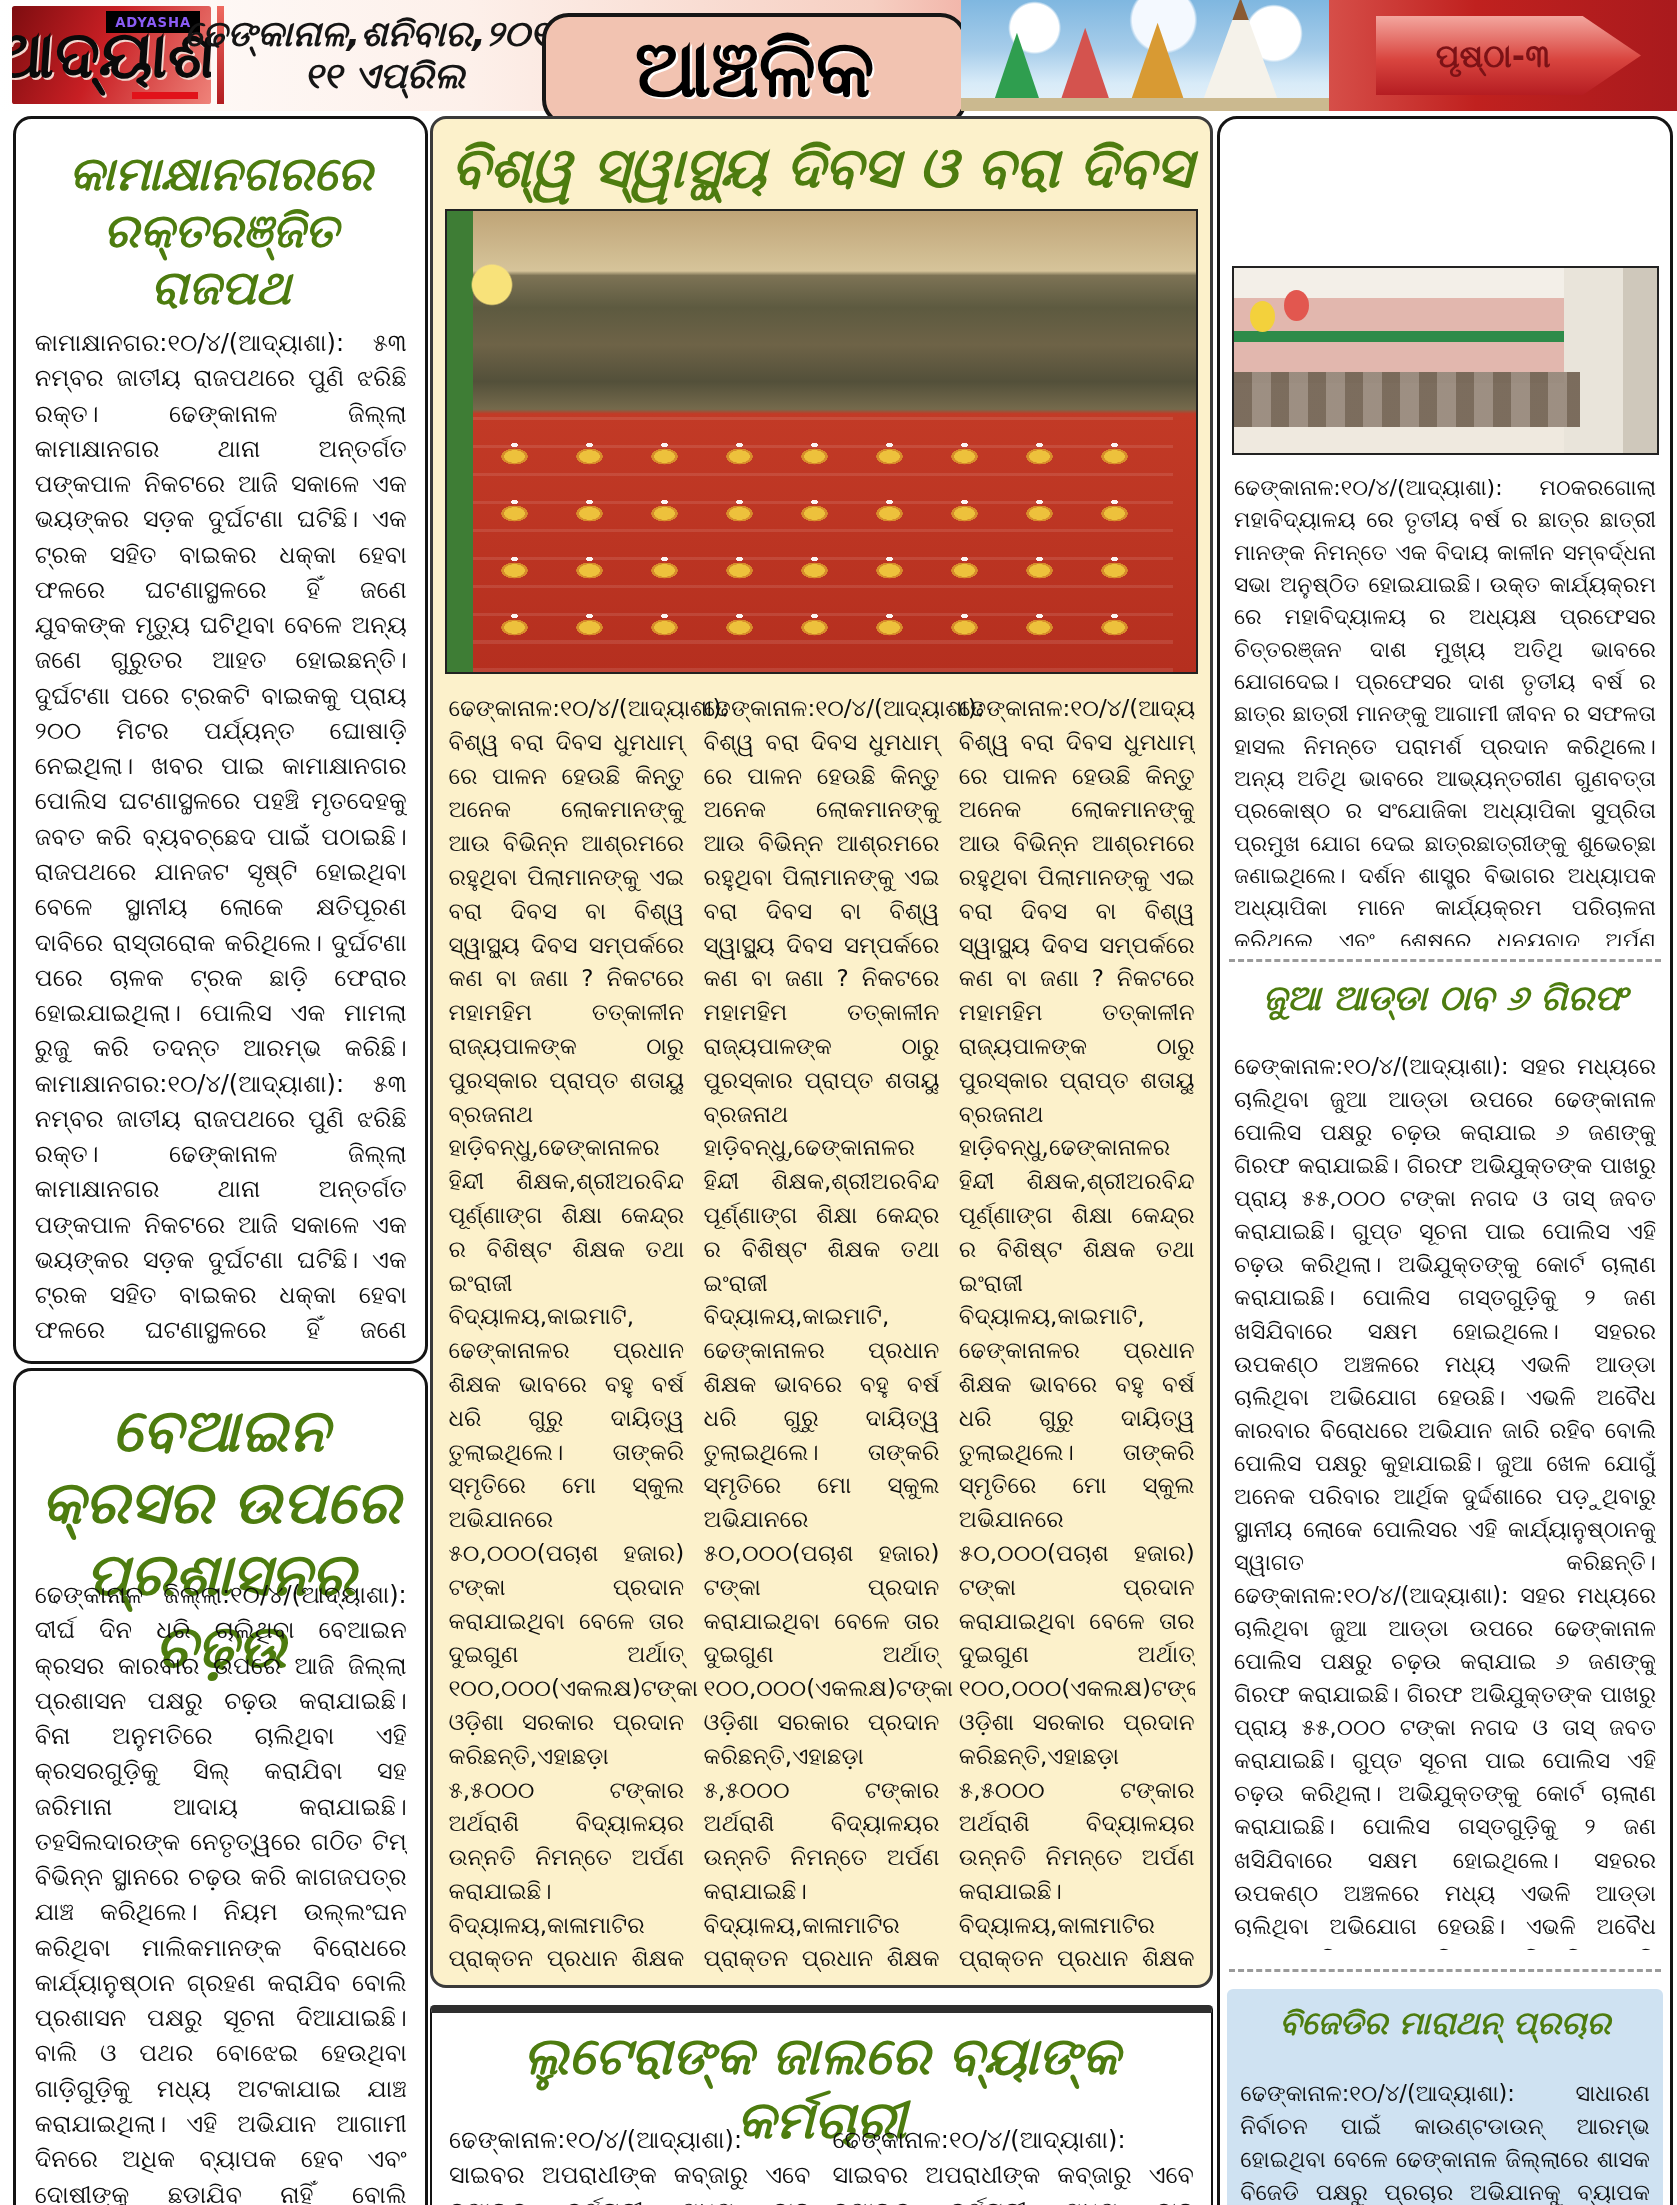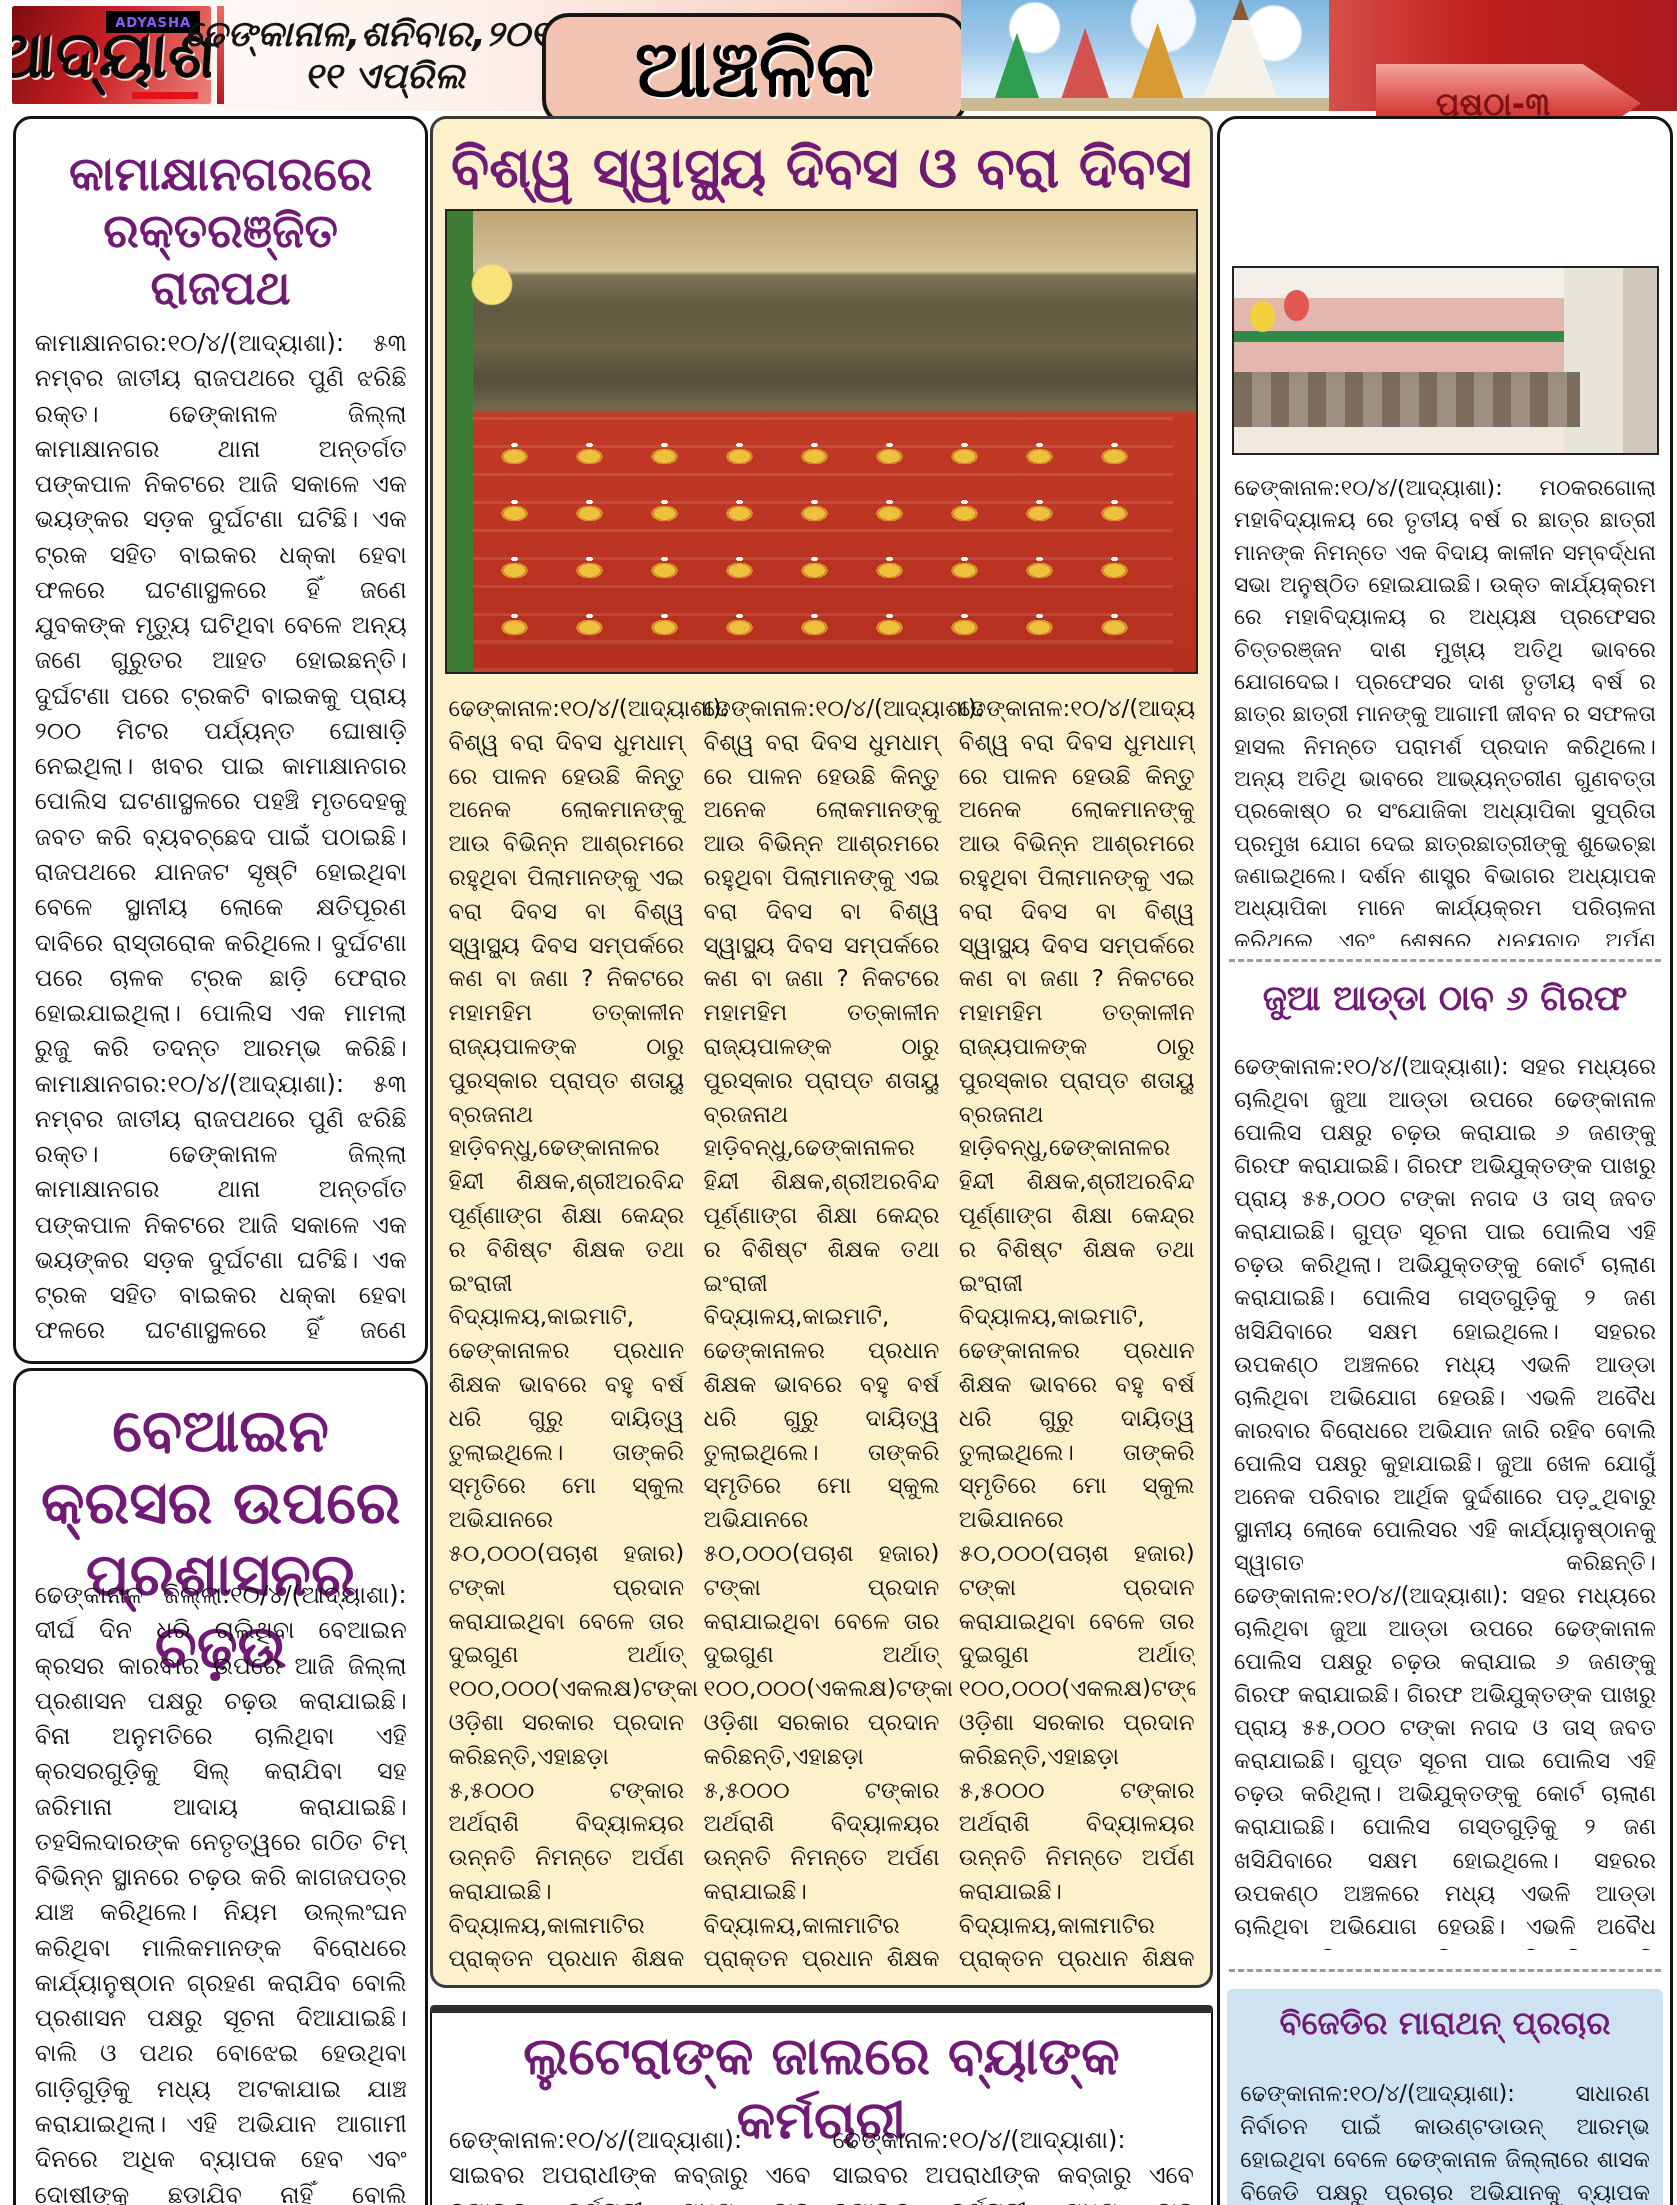--- a/index.html
+++ b/index.html
@@ -29,25 +29,25 @@
     background:
       radial-gradient(circle 40px at 20% 25%, #ffffff 0 24px, rgba(255,255,255,0) 26.5px),
       radial-gradient(circle 49px at 55% 18%, #f4f9ff 0 31px, rgba(255,255,255,0) 34px),
       radial-gradient(circle 44px at 85% 30%, #ffffff 0 26.5px, rgba(255,255,255,0) 29px),
       linear-gradient(180deg,#7fb7e0 0%,#a7cdea 45%,#d8ebf8 75%,#e8f2f9 100%);}
   .spire{position:absolute;bottom:12.3px;clip-path:polygon(50% 0,92% 100%,8% 100%);}
   .temple-base{position:absolute;left:0;right:0;bottom:0;height:13.2px;background:#cbb98f;}
   .arrow{left:1376px;top:16px;width:265px;height:79px;
     clip-path:polygon(0 0,78% 0,100% 50%,78% 100%,0 100%);
     background:linear-gradient(180deg,#f3a69e 0%,#d9453f 55%,#b51d22 100%);
-    display:flex;align-items:center;justify-content:center;padding-right:31px;box-sizing:border-box;margin-top:48px;}
+    display:flex;align-items:center;justify-content:center;padding-right:31px;box-sizing:border-box;}
   .arrow-text{font-size:32px;font-weight:800;color:#7c1216;}
   
   .framed{border:3.1px solid #141414;border-radius:18.5px;background:#fff;box-sizing:border-box;overflow:hidden;}
-  .headline{font-weight:800;text-align:center;color:#701a75;line-height:1.22;}
+  .headline{font-weight:800;text-align:center;color:#4d7c0f;line-height:1.22;font-style:italic;}
   .body-text{font-size:24px;line-height:1.47;text-align:justify;color:#0d0d0d;overflow:hidden;}
   .dashed-sep{border-top:3.1px dashed #9a9a9a;height:0;}
   
   .yellow-box{background:#fcf1cb;border:3.1px solid #3a3a3a;}
   .photo-frame{border:2.2px solid #222;box-sizing:border-box;overflow:hidden;}
   .photo-feast{
     background:
       radial-gradient(circle 31px at 6% 16%, #f8e27a 0 19.4px, rgba(0,0,0,0) 21px),
       linear-gradient(90deg,#3e7d35 0 3.5%, rgba(0,0,0,0) 3.5%),
       linear-gradient(180deg,#bfa477 0%,#d6c49a 13%,#7d7355 14%,#5d5a40 21%,#6e6347 29%,#53503a 37%,#756a4c 43%,#c23a26 44%,#b52f1f 100%);}

